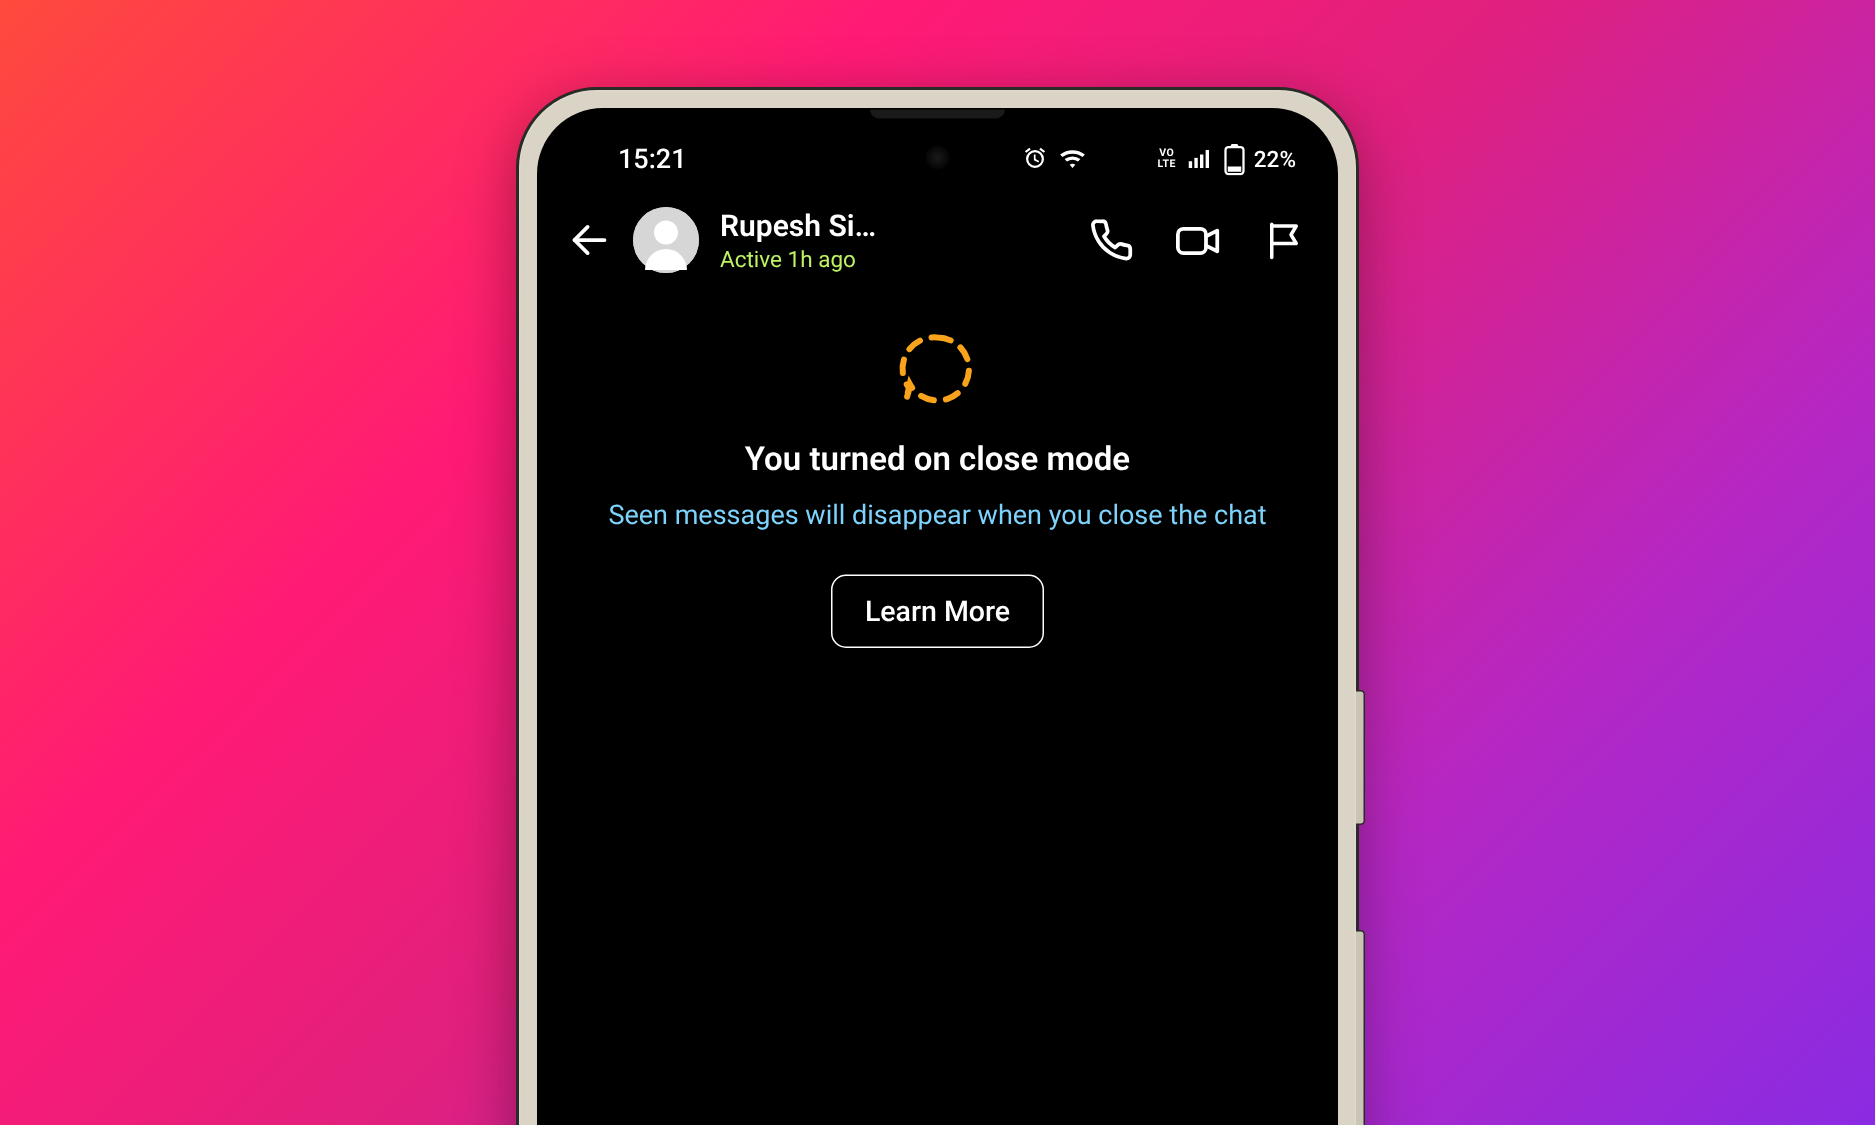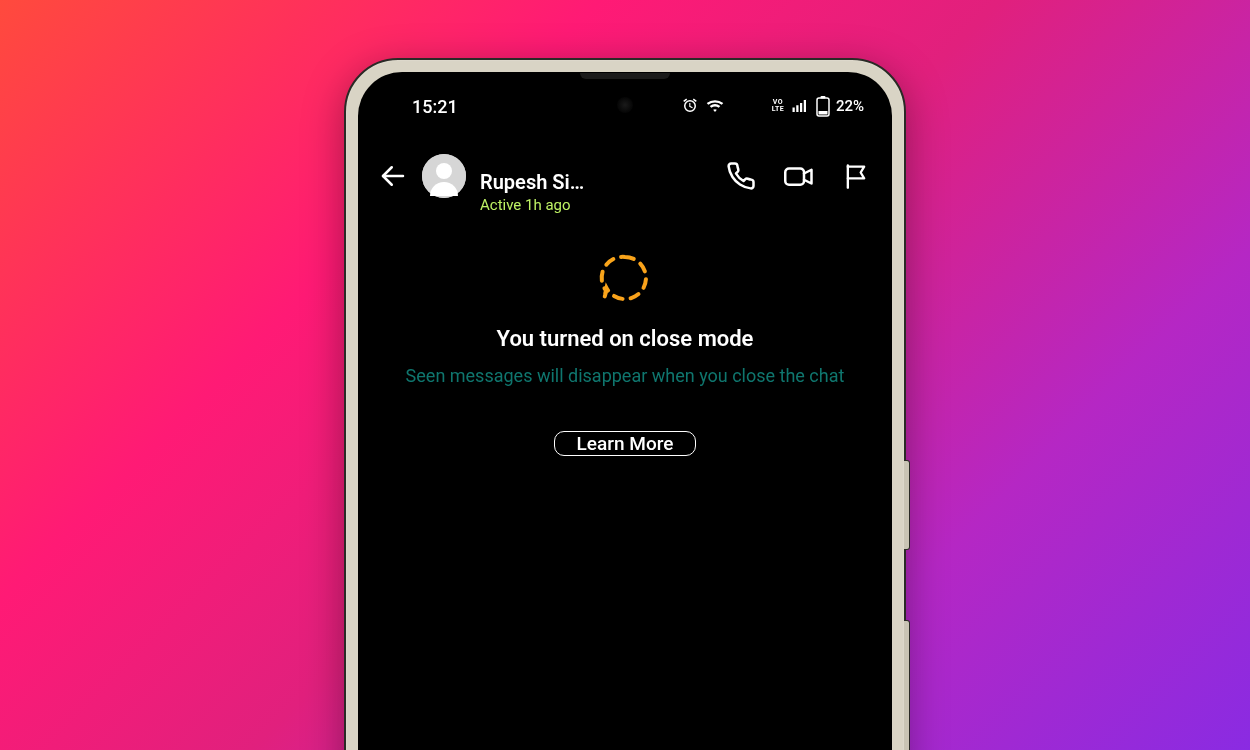--- a/index.html
+++ b/index.html
@@ -92,38 +92,38 @@
   }
   .back-arrow { width: 38px; display:flex; justify-content:center; }
   .avatar {
     width: 44px; height: 44px;
     border-radius: 50%;
     background: #d0d0d0;
     display: flex; align-items:center; justify-content:center;
     flex-shrink:0;
   }
   .avatar svg { display:block; }
-  .name-block { flex:0 0 auto; min-width:0; margin-left:4px; margin-right:auto;margin-top:32px; }
+  .name-block { flex:0 0 auto; min-width:0; margin-left:4px; margin-right:auto; }
   .name-line { font-size: 20px; font-weight: 600; white-space: nowrap; overflow:hidden; max-width:140px; }
   .status-line { font-size: 15px; color: #bef264; margin-top:2px; }
   .header-actions { display:flex; align-items:center; gap: 26px; margin-right:6px; }
   .header-actions .icon-btn { display:flex; align-items:center; justify-content:center; }
 
   .vanish-area {
     text-align: center;
     padding: 24px 40px 0 40px;
   }
   .vanish-icon { display:flex; justify-content:center; margin-bottom: 20px; }
   .vanish-title { font-size: 22px; font-weight: 600; margin-bottom: 12px; }
-  .vanish-desc { font-size: 18px; color: #0f766e; line-height: 1.45; margin-bottom: 42px; padding: 0 4px;}
+  .vanish-desc { font-size: 18px; color: #7dd3fc; line-height: 1.45; margin-bottom: 26px; padding: 0 4px;}
   .learn-more-btn {
     display: inline-block;
     border: 1.5px solid #fff;
     border-radius: 10px;
-    padding: 0 22px;
+    padding: 12px 22px;
     font-size: 19px;
     font-weight: 500;
     background: transparent;
     color: #fff;
   }
 </style>
 </head>
 <body>
 
 <div class="phone-frame">

